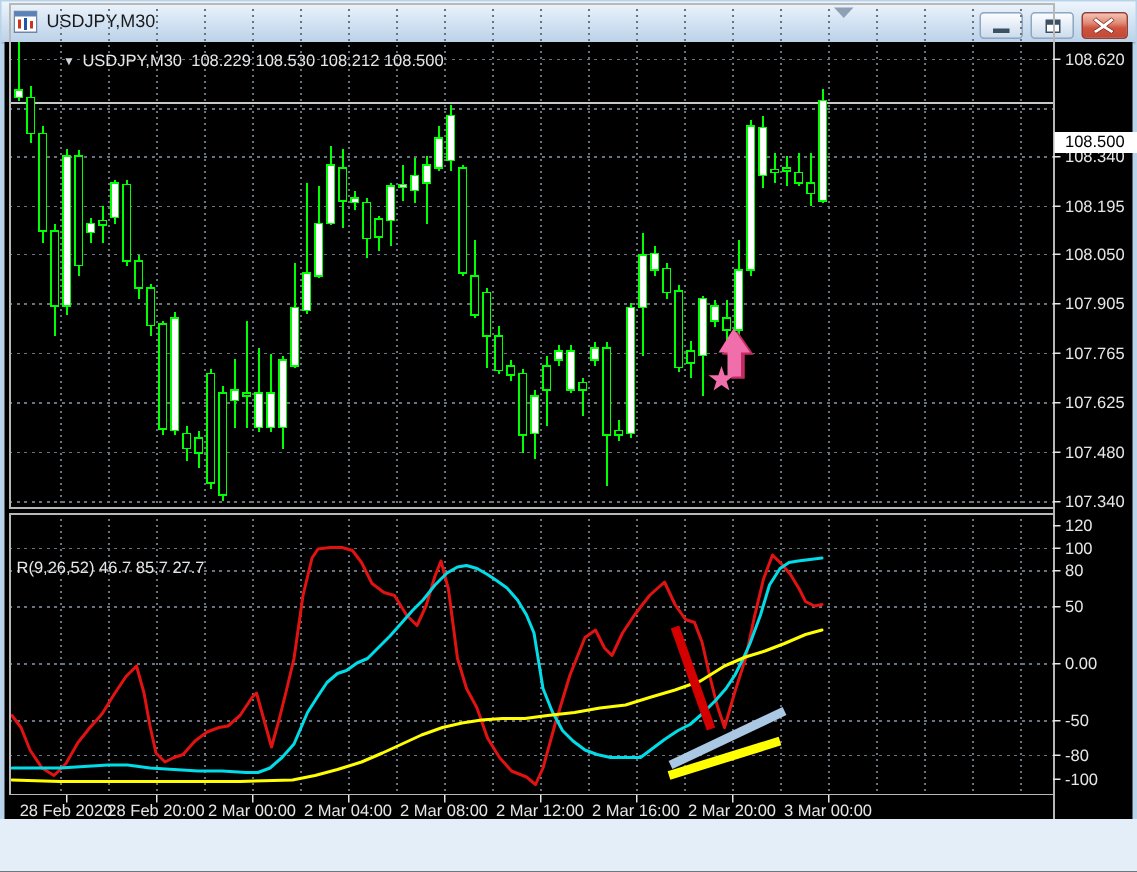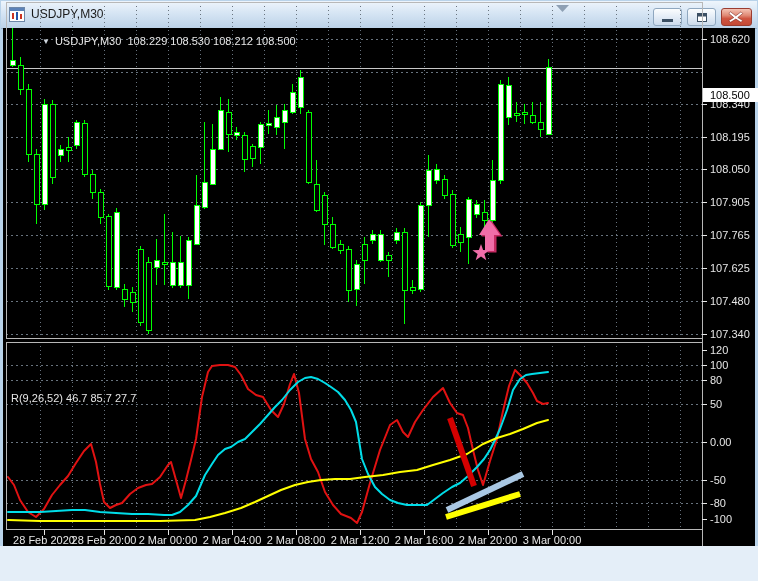--- a/index.html
+++ b/index.html
@@ -11,21 +11,21 @@
   .wbtn{position:absolute;top:7px;width:29px;height:18px;border:1px solid #8fa7bf;border-radius:3px;
     background:linear-gradient(#fbfdfe,#e6eef7 45%,#ccdbec);box-sizing:border-box;}
   #btn-min{left:652px;} #btn-restore{left:686px;}
   #btn-close{left:720px;width:31px;border:1px solid #9b3c30;background:linear-gradient(#f4c3b4,#e08a76 40%,#cf5440 60%,#c34935);}
   .wbtn svg{position:absolute;left:0;top:0;}
   #client{position:absolute;left:3px;top:28px;width:752px;height:550px;background:#000;}
   #chart-svg{position:absolute;left:0;top:0;}
   .ovl{position:absolute;color:#e6e6e6;font-size:11px;white-space:nowrap;}
   #hdr{left:12px;top:35px;margin-left:30px;}
   #hdr .tri{color:#cfd6dd;font-size:8px;margin-right:5px;vertical-align:1px;}
-  #oscl{left:11px;top:373px;margin-top:19px;}
+  #oscl{left:11px;top:373px;}
   #bidbox{left:703px;top:88px;width:53px;height:14px;background:#fff;color:#000;font-size:11px;
     padding-left:7px;line-height:14px;}
 </style>
 </head>
 <body>
 
 <div id="win">
   <div id="titlebar">
     <span id="appicon">
       <svg width="16" height="16">

